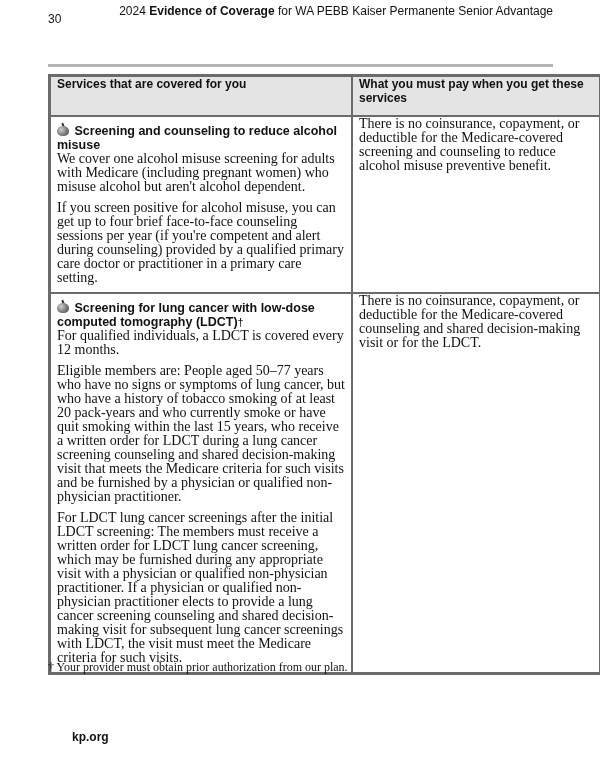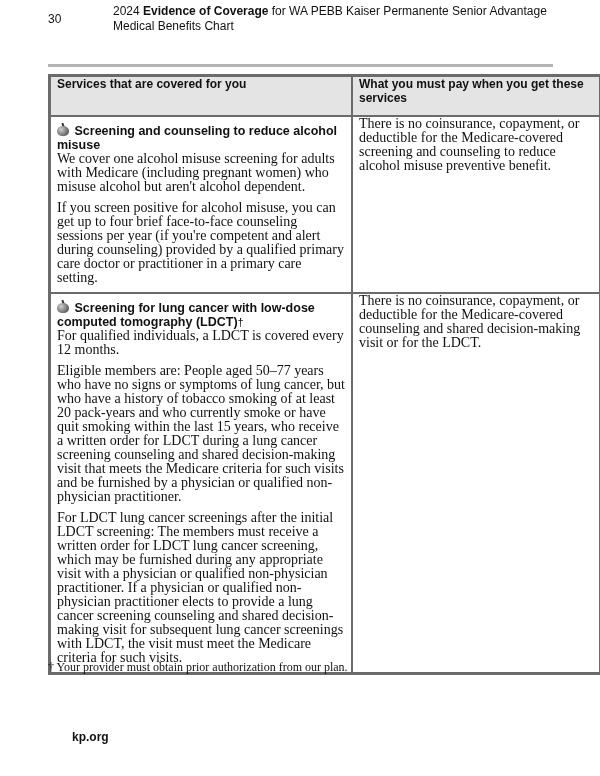--- a/index.html
+++ b/index.html
@@ -1,20 +1,20 @@
 <!DOCTYPE html>
 <html><head>
 <meta charset="utf-8">
 <style>
   html, body { margin: 0; padding: 0; background: #ffffff; }
   body { width: 600px; height: 776px; position: relative; overflow: hidden; color: #111; }
   .sans { font-family: "Liberation Sans", sans-serif; }
 
   .page-num { position: absolute; left: 48px; top: 4px; font-size: 12px; margin-top: 8px; }
-  .header-title { position: absolute; right: 47px; top: 4px; width: 440px; font-size: 12px; line-height: 15px; }
+  .header-title { position: absolute; right: 47px; top: 4px; width: 440px; text-align: right; font-size: 12px; line-height: 15px; }
   .header-title b { font-weight: bold; }
   .header-rule { position: absolute; left: 48px; top: 64px; width: 505px; height: 3px; background: #b5b5b5; }
 
   table.benefits {
     position: absolute; left: 48px; top: 74px; width: 554px;
     border-collapse: collapse; border: 3px solid #6b6b6b;
   }
   table.benefits th, table.benefits td {
     border: 2px solid #6b6b6b; vertical-align: top; padding: 0 6px;
   }
@@ -40,21 +40,20 @@
 <body>
 
 <div class="page-num sans">30</div>
 
 <div class="header-title sans">
   <div>
     <span>2024</span>
     <b>Evidence of Coverage</b>
     <span>for WA PEBB Kaiser Permanente Senior Advantage</span>
   </div>
-  <div>Medical Benefits Chart</div>
 </div>
 <div class="header-rule"></div>
 
 <table class="benefits">
   <thead>
     <tr>
       <th class="col-services">Services that are covered for you</th>
       <th class="col-pay">What you must pay when you get these services</th>
     </tr>
   </thead>

